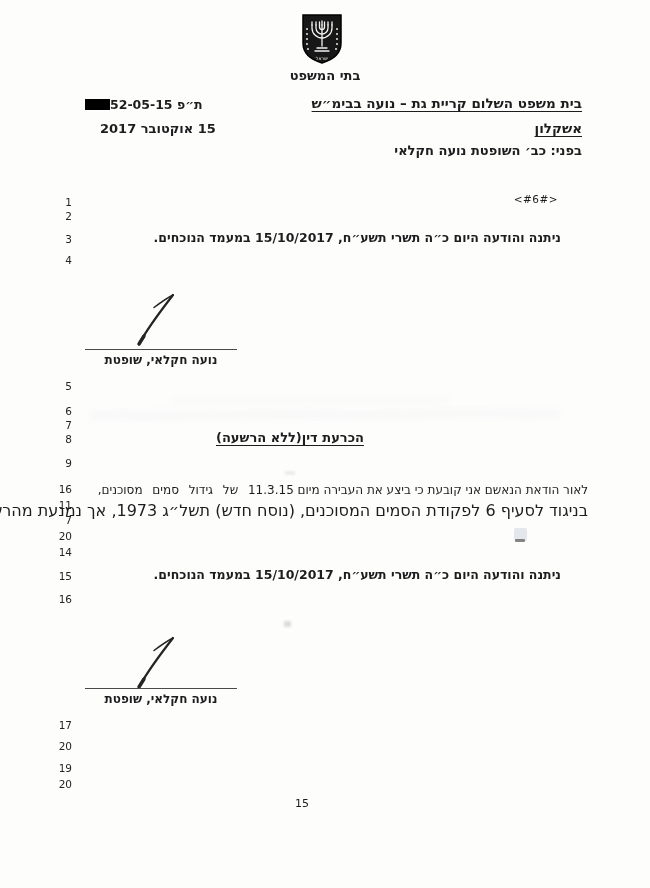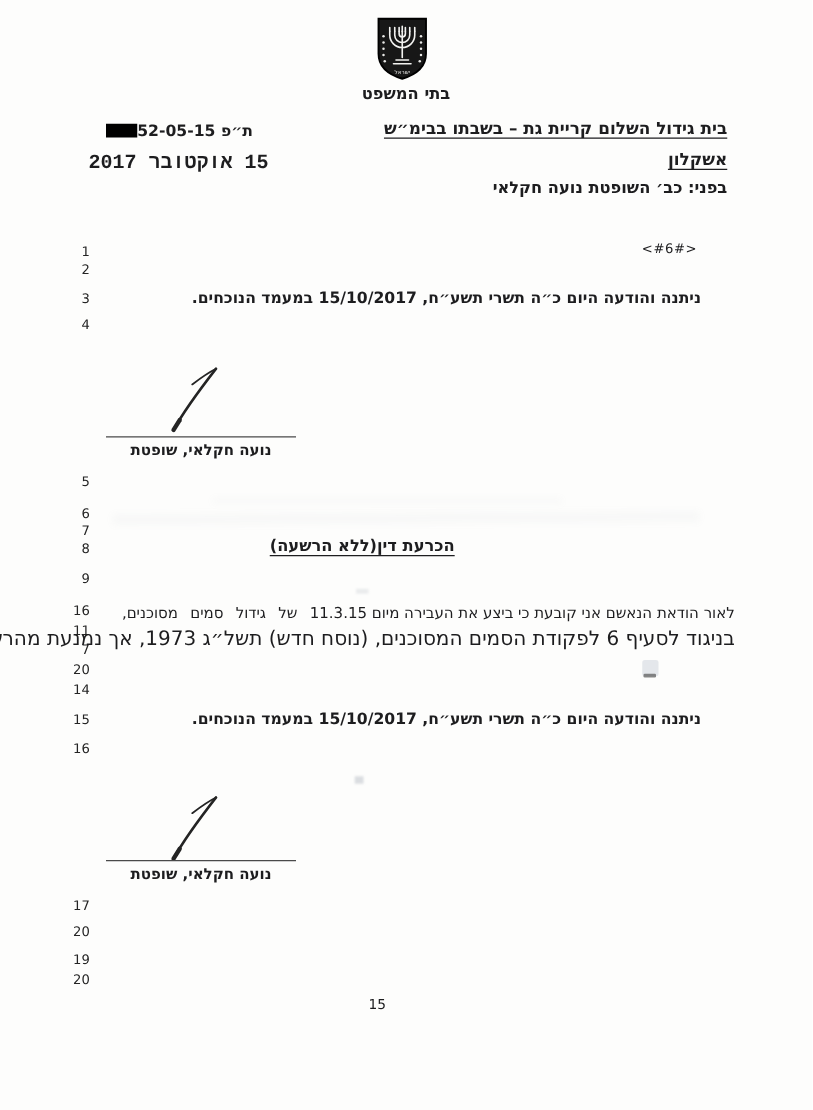--- a/index.html
+++ b/index.html
@@ -10,21 +10,21 @@
   .abs{position:absolute;white-space:nowrap;}
   .rtl{direction:rtl;unicode-bidi:isolate;}
   .ltr{direction:ltr;unicode-bidi:isolate;text-align:right;}
   .b{font-weight:bold;}
   .u{text-decoration:underline;text-underline-offset:3px;text-decoration-thickness:1.4px;}
   .courts-label{top:68px;left:0;width:650px;text-align:center;font-size:13px;}
   .hdr1{top:95px;right:68px;font-size:13.5px;}
   .hdr2{top:120px;right:68px;font-size:13.5px;}
   .before{top:143px;right:68px;font-size:13px;}
   .caseline{top:97px;left:85px;font-size:12.5px;}
-  .dateline{top:121px;left:71px;font-size:16px;font-family:Liberation Mono, monospace;}
+  .dateline{top:121px;left:100px;font-size:13px;}
   .redaction{display:inline-block;width:25px;height:11px;background:#000;vertical-align:-1px;}
   .linenum{left:44px;width:28px;text-align:right;font-size:10.5px;color:#242424;direction:ltr;}
   .marker{top:193px;right:92px;font-size:10.5px;letter-spacing:0.5px;}
   .notice1{top:230px;right:89px;font-size:12.5px;}
   .notice2{top:567px;right:89px;font-size:12.5px;}
   .heading{top:430px;left:216px;font-size:13px;}
   .para1{top:483px;right:62px;font-size:12px;}
   .para2{top:501px;right:62px;font-size:16px;}
   .sig-svg{width:52px;height:64px;}
   .sig1-stroke{left:132px;top:286px;}
@@ -73,21 +73,21 @@
           <circle cx="38" cy="26" r="1"></circle>
           <circle cx="38" cy="31" r="1"></circle>
           <circle cx="37" cy="36" r="1"></circle>
       </g>
       <text x="23" y="46.5" font-size="4.5" fill="#e8e8e6" text-anchor="middle" font-family="DejaVu Sans, sans-serif">ישראל</text>
     </svg>
   </div>
 
   <div class="abs courts-label b">בתי המשפט</div>
 
-  <div class="abs hdr1 b u rtl">בית גידול השלום קריית גת – בשבתו בבימ״ש</div>
+  <div class="abs hdr1 b u rtl">בית משפט השלום קריית גת – נועה בבימ״ש</div>
   <div class="abs hdr2 b u rtl">אשקלון</div>
   <div class="abs before b rtl">בפני: כב׳ השופטת נועה חקלאי</div>
 
   <div class="abs caseline b rtl">
     <span>ת״פ</span>&nbsp;<span class="ltr"><span class="redaction"></span><span>52-05-15</span></span>
   </div>
   <div class="abs dateline b rtl">15 אוקטובר 2017</div>
 
   <div class="abs linenum" style="top:196px">1</div>
   <div class="abs linenum" style="top:210px">2</div>

